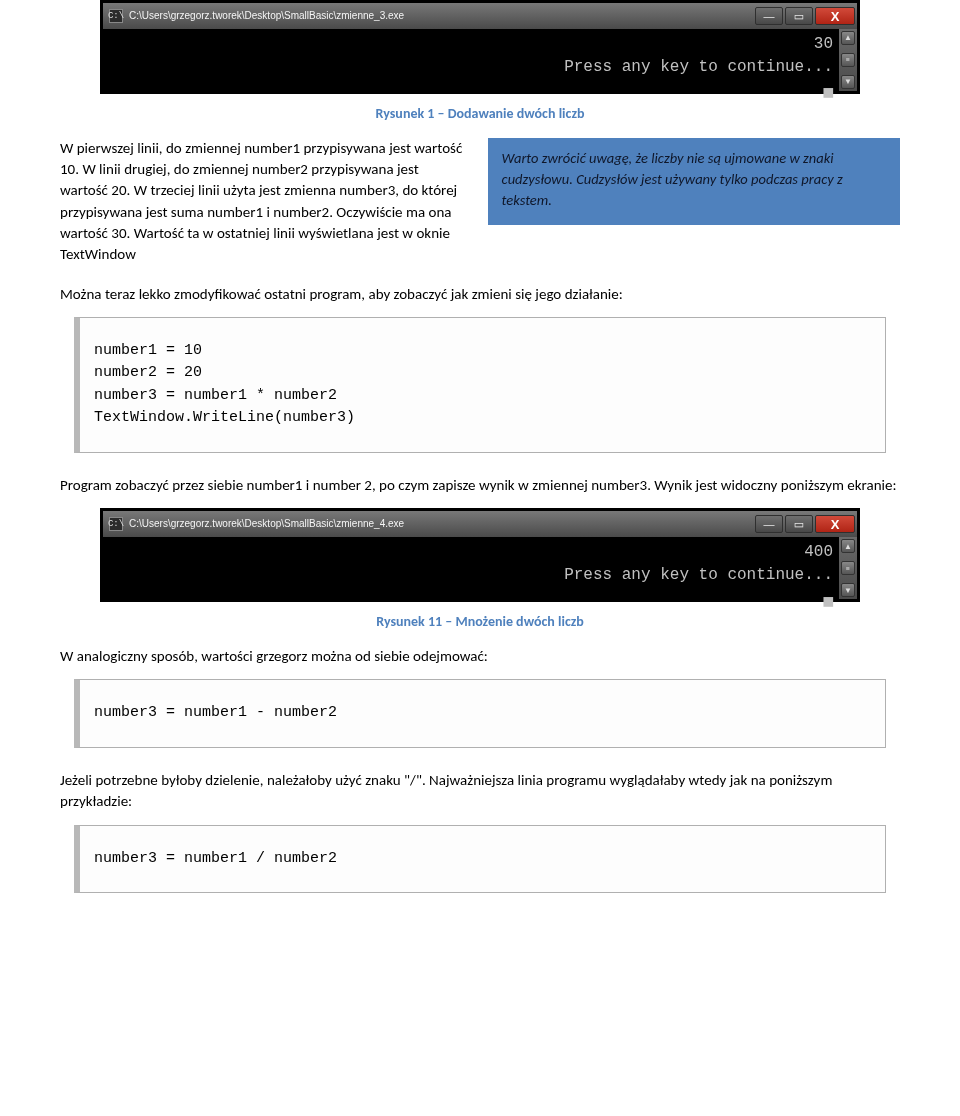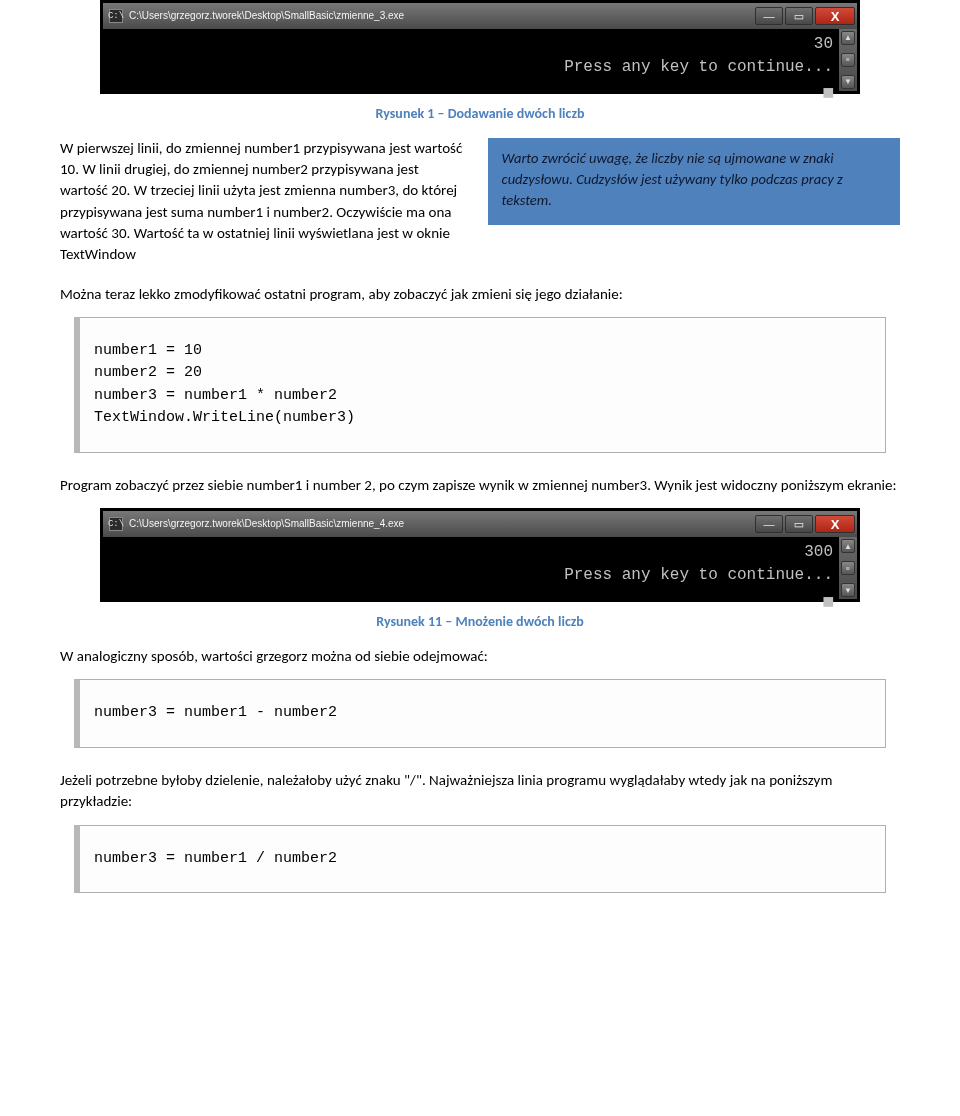--- a/index.html
+++ b/index.html
@@ -175,21 +175,21 @@
         <span>C:\</span>
       </span>
     <span class="tb-title">C:\Users\grzegorz.tworek\Desktop\SmallBasic\zmienne_4.exe</span>
     <div class="win-buttons">
       <div class="win-btn">—</div>
       <div class="win-btn">▭</div>
       <div class="win-btn close">X</div>
     </div>
   </div>
   <div class="console-body">
-    <div class="console-out shorter"><span>300</span>
+    <div class="console-out shorter"><span>400</span>
 <span>Press any key to continue...</span>
 <span class="cursor">▄</span></div>
     <div class="console-scroll">
       <div class="sc-btn">▲</div>
       <div class="sc-btn">≡</div>
       <div class="sc-btn">▼</div>
     </div>
   </div>
 </div>
 

